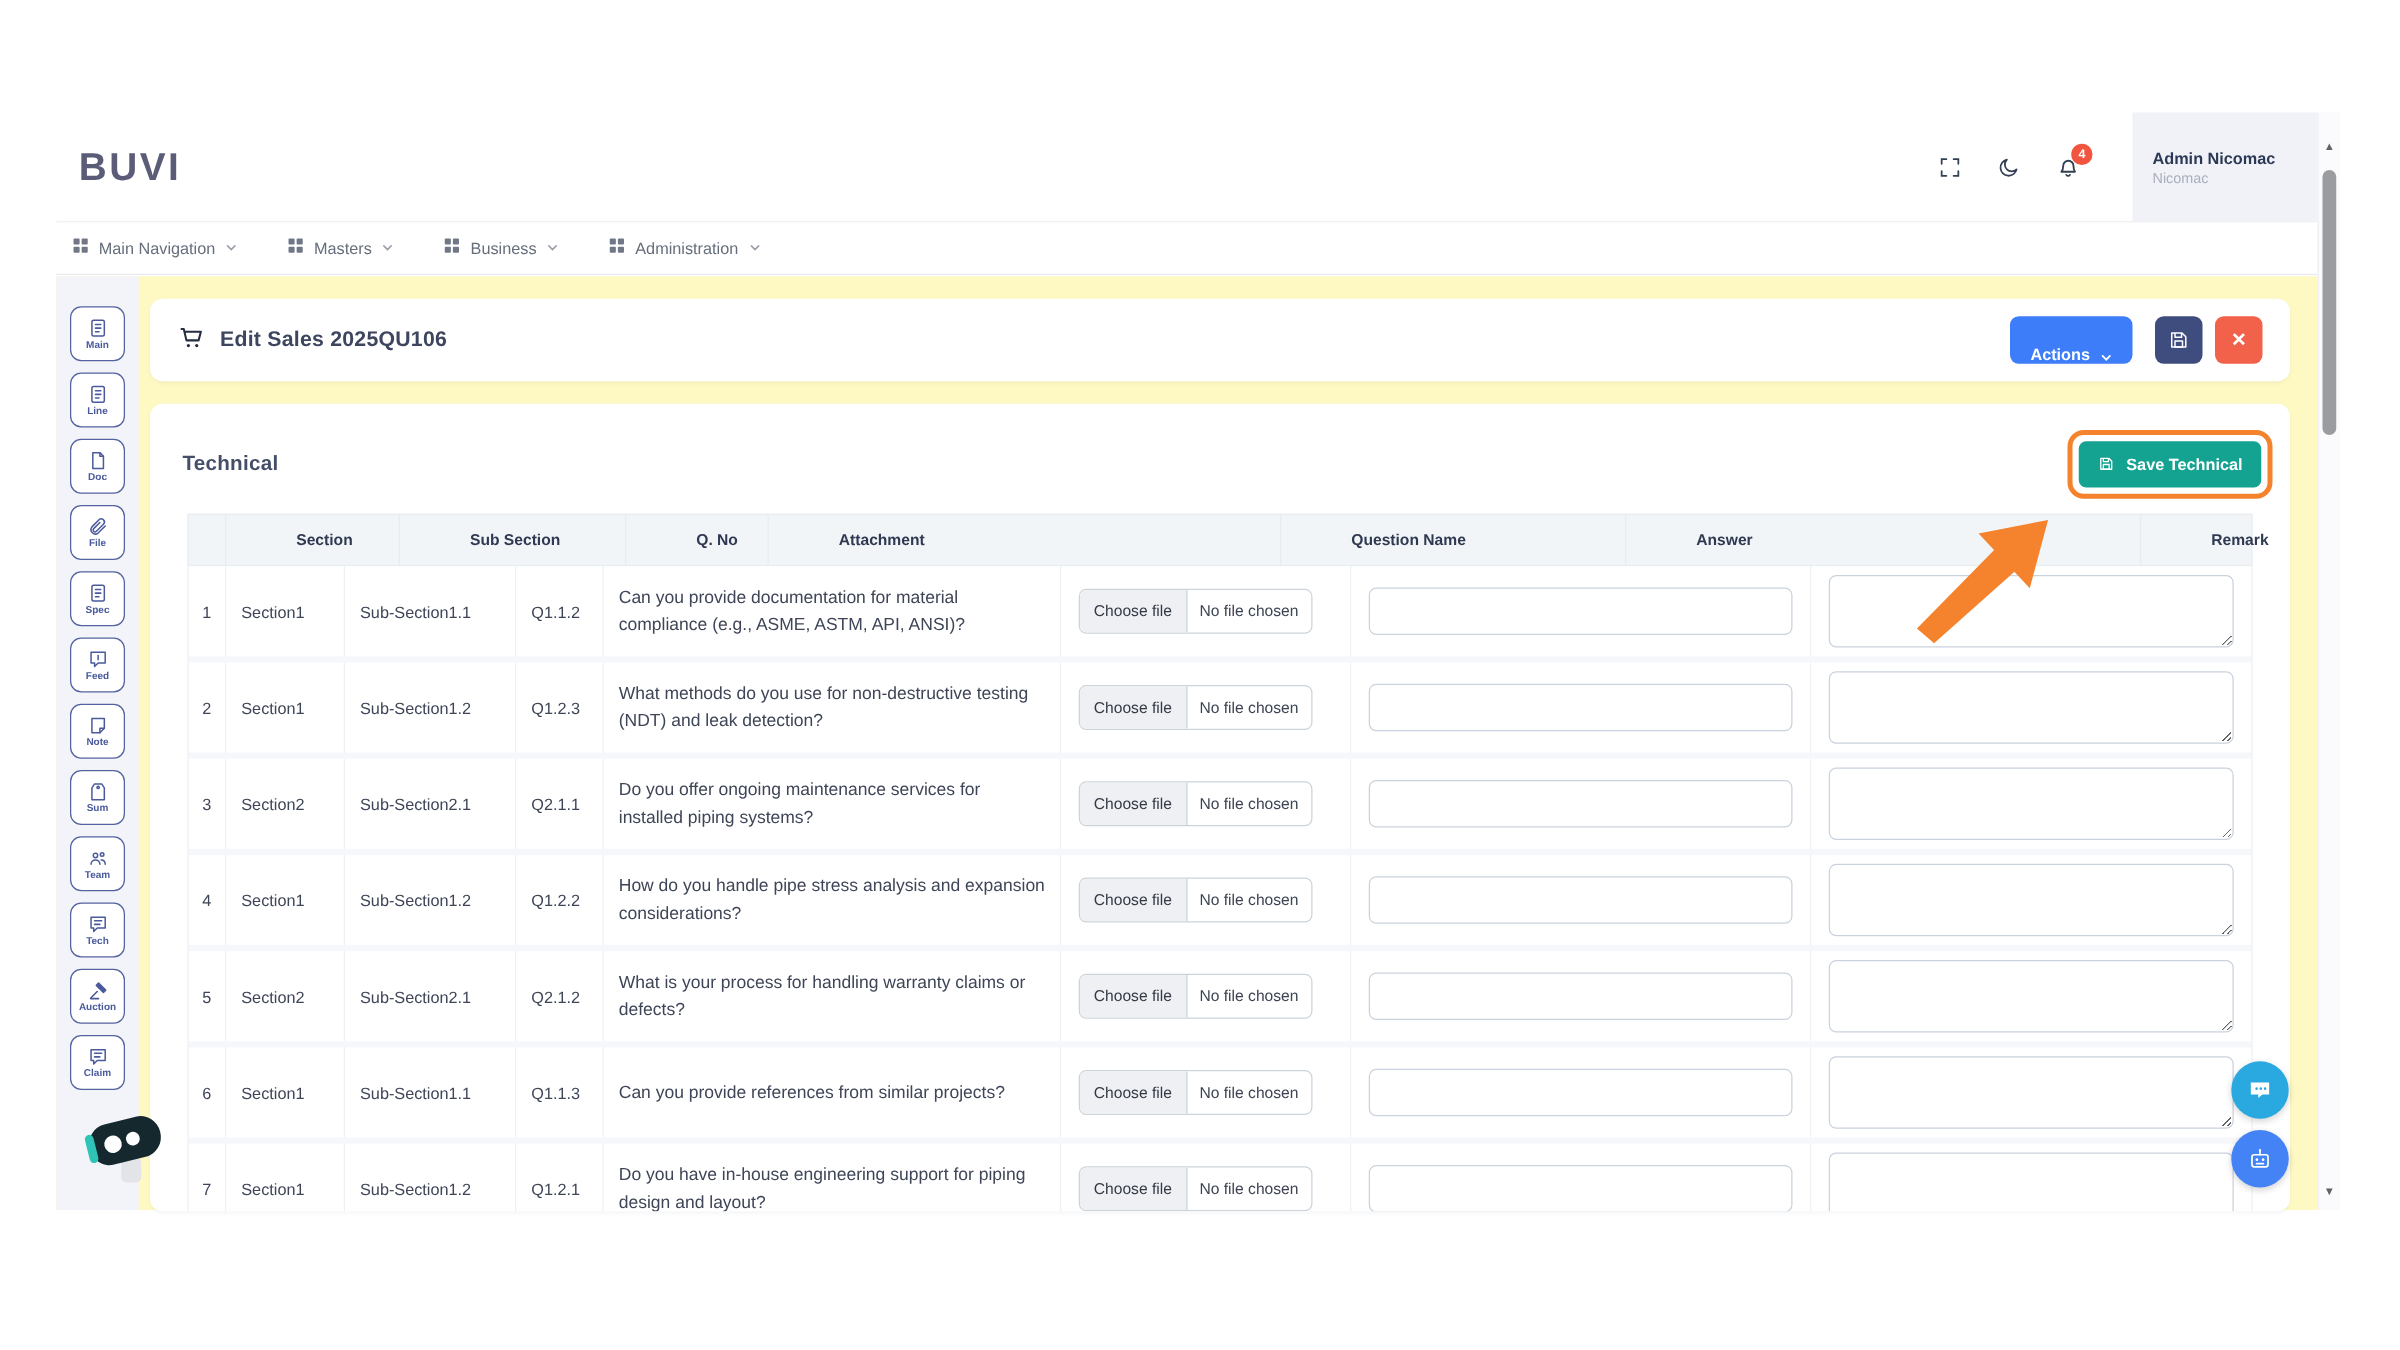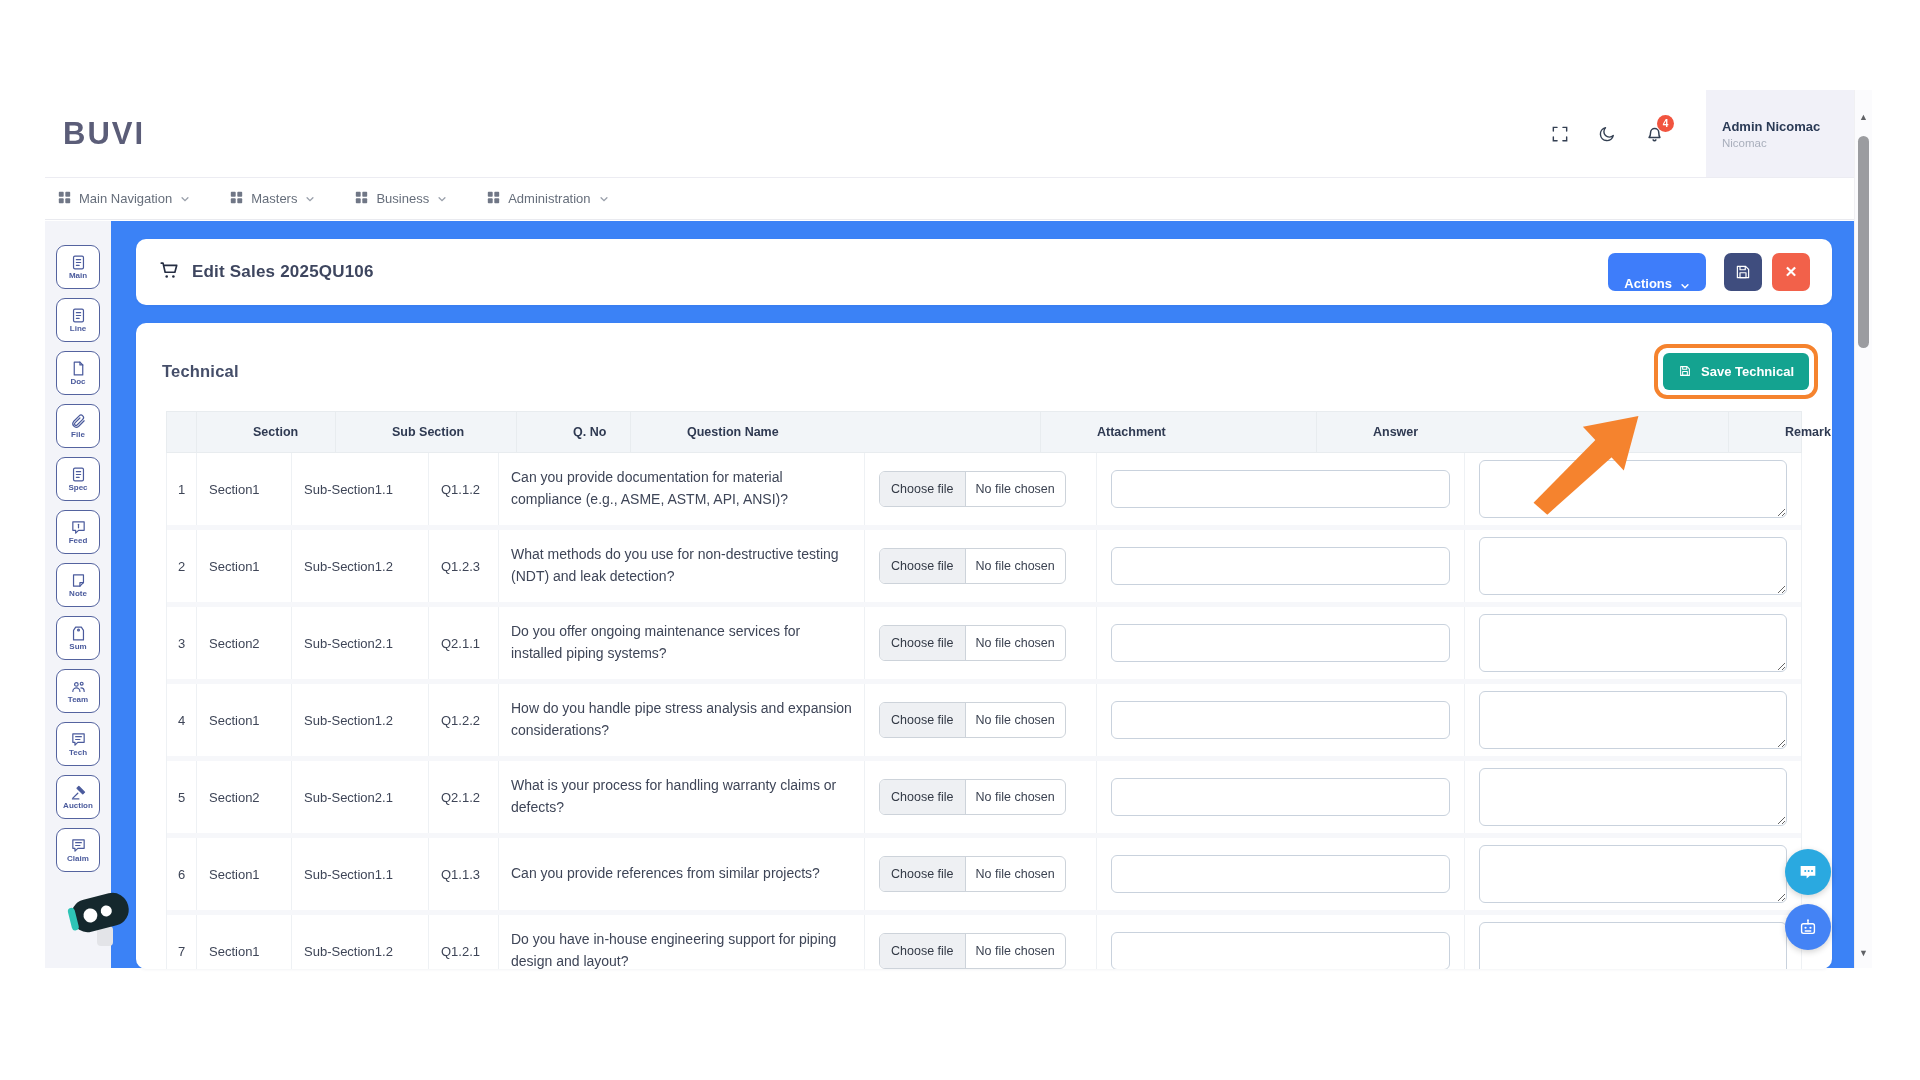--- a/index.html
+++ b/index.html
@@ -22,31 +22,31 @@
   .urole { font-size: 11.5px; color: #a9afbc; margin-top: 3px; }
 
   
   .navbar { height: 42px; display: flex; align-items: center; gap: 40px; padding-left: 13px;
             border-bottom: 1px solid #e9eaef; background: #fff; }
   .nav-item { display: flex; align-items: center; gap: 8px; cursor: pointer; }
   .nav-label { font-size: 13px; color: #666e7b; font-weight: 500; }
 
   
   .content { position: absolute; top: 131px; left: 0; right: 0; bottom: 0;
-             display: flex; background: #3b82f6; }
+             display: flex; background: #fef9c3; }
   .rail { width: 66px; background: #f3f4f9; padding-top: 24px; display: flex; flex-direction: column;
           align-items: center; gap: 9px; flex: none; }
   .rail-btn { width: 44px; height: 44px; background: #fff; border: 1.5px solid #54639f; border-radius: 9px;
               display: flex; flex-direction: column; align-items: center; justify-content: center;
               gap: 1px; cursor: pointer; flex: none; }
   .rail-label { font-size: 8px; font-weight: 600; color: #4a5a9c; line-height: 1; }
   .rail-ic { display: flex; }
 
   .main { flex: 1; padding: 18px 40px 0 9px; min-width: 0; }
-  .card { background: #fff; border-radius: 10px; box-shadow: 0 1px 3px rgba(25,35,70,.05); margin-left: 16px; }
+  .card { background: #fff; border-radius: 10px; box-shadow: 0 1px 3px rgba(25,35,70,.05); }
 
   
   .pagehead { height: 66px; display: flex; align-items: center; justify-content: space-between;
               padding: 0 22px; margin-bottom: 18px; }
   .ph-left { display: flex; align-items: center; gap: 12px; }
   .ph-left h1 { font-size: 17px; font-weight: 700; color: #3e465f; letter-spacing: .2px; }
   .ph-actions { display: flex; align-items: center; gap: 10px; }
   .btn-actions { background: var(--accent-blue,#3e7dfa); color: #fff; border: none; border-radius: 7px;
                  font-size: 13px; font-weight: 600; padding: 0 16px; height: 38px; display: flex;
                  align-items: flex-end; gap: 8px; cursor: pointer; margin-right: 8px;
@@ -406,23 +406,23 @@
             <div class="thead">
 
                 <div class="th"></div>
 
                 <div class="th">Section</div>
 
                 <div class="th">Sub Section</div>
 
                 <div class="th">Q. No</div>
 
+                <div class="th">Attachment</div>
+
                 <div class="th">Question Name</div>
-
-                <div class="th">Attachment</div>
 
                 <div class="th">Answer</div>
 
                 <div class="th">Remark</div>
               </div>
             <div class="tbody">
 
                 <div class="tr">
                   <div class="td c-num">1</div>
                   <div class="td">Section1</div>

